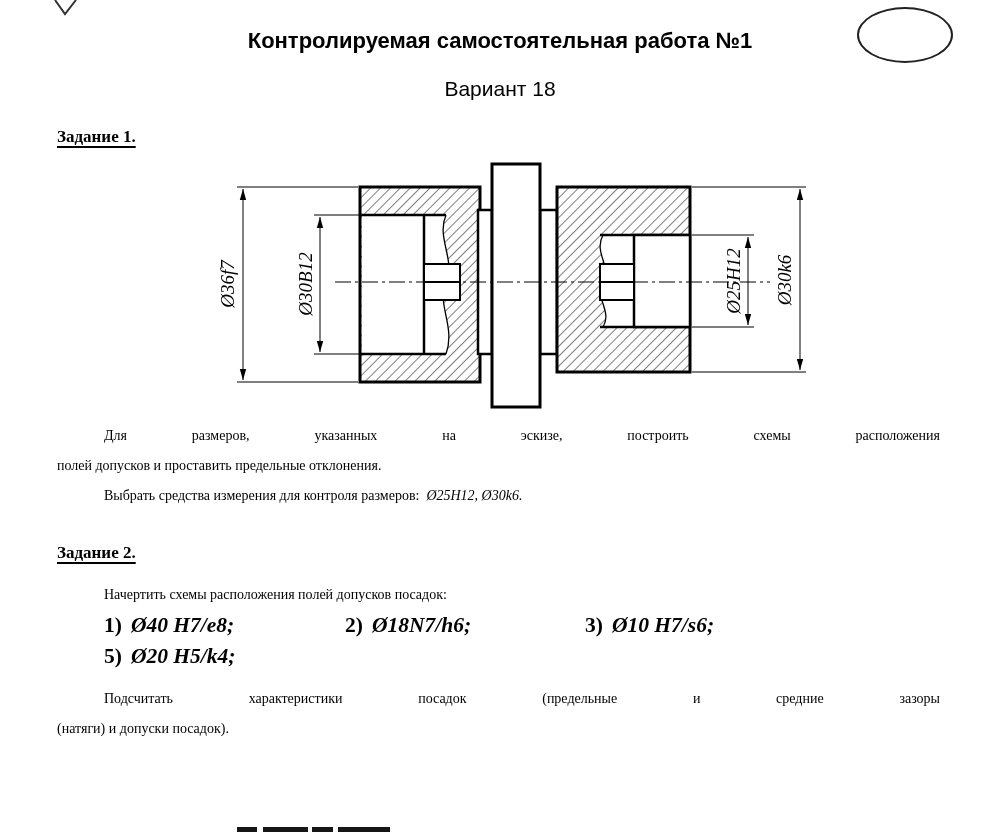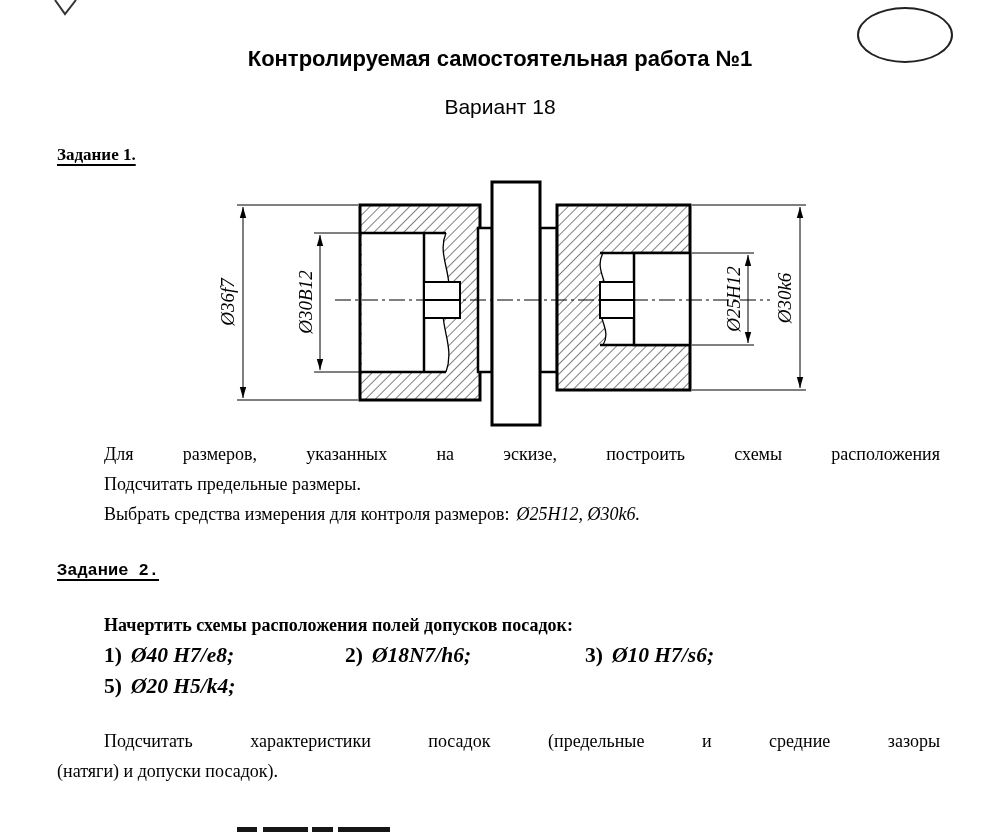--- a/index.html
+++ b/index.html
@@ -4,50 +4,50 @@
 <style>
   * { box-sizing: border-box; }
   html, body { margin: 0; padding: 0; }
   body {
     width: 1000px; height: 832px;
     background: #ffffff; color: #000;
     font-family: "Liberation Serif", serif;
     position: relative; overflow: hidden;
   }
   .title {
-    padding-top: 46px; text-align: center;
+    padding-top: 28px; text-align: center;
     font-family: "Liberation Sans", sans-serif;
     font-weight: bold; font-size: 22px; line-height: 26px;
   }
   .subtitle {
     margin-top: 22px; text-align: center;
     font-family: "Liberation Sans", sans-serif;
     font-weight: normal; font-size: 21px; line-height: 25px;
   }
   .content { padding: 0 60px 0 57px; }
   .task-heading {
     margin-top: 22px;
     font-size: 17px; font-weight: bold; line-height: 27px;
     text-decoration: underline; text-decoration-thickness: 2px; text-underline-offset: 4px;
   }
-  .task-heading.second { margin-top: 28px; font-family: Liberation Mono, monospace; }
+  .task-heading.second { margin-top: 28px; }
   .drawing-wrap { margin: 2px -60px 0 -57px; height: 263px; position: relative; }
-  .body-line { font-size: 18px; line-height: 30px; }
+  .body-line { font-size: 14px; line-height: 30px; }
   .p1 { margin-top: 6px; }
   .indent { text-indent: 47px; }
   .just { text-align: justify; text-align-last: justify; }
   .fits { font-style: italic; }
   .val-gap { margin-left: 7px; }
-  .intro-line { margin-top: 26px; font-weight: bold; }
+  .intro-line { margin-top: 14px; }
   .list-grid {
     display: grid; grid-template-columns: 241px 240px 1fr;
     padding-left: 47px; font-size: 21.5px; line-height: 31px; font-weight: bold;
   }
   .cell .num { margin-right: 9px; }
-  .outro { margin-top: 24px; }
+  .outro { margin-top: 12px; }
   .oval {
     position: absolute; left: 857px; top: 7px;
     width: 96px; height: 56px;
     border: 2px solid #222; border-radius: 50%;
   }
   .artifact { position: absolute; background: #161616; }
   svg text.dim {
     font-family: "Liberation Serif", serif;
     font-style: italic; font-size: 19px;
   }
@@ -133,21 +133,21 @@
       <g>
         <line x1="692" y1="35" x2="806" y2="35" stroke="#000" stroke-width="1"></line>
         <line x1="692" y1="220" x2="806" y2="220" stroke="#000" stroke-width="1"></line>
         <line x1="800" y1="37" x2="800" y2="218" stroke="#000" stroke-width="1" marker-start="url(#arr)" marker-end="url(#arr)"></line>
         <text class="dim" x="791" y="128" text-anchor="middle" transform="rotate(-90 791 128)">Ø30k6</text>
       </g>
     </svg>
   </div>
 
   <div class="body-line just indent p1">Для размеров, указанных на эскизе, построить схемы расположения</div>
-  <div class="body-line indent">Подсчитать предельные размеры.</div>
+  <div class="body-line">полей допусков и проставить предельные отклонения.</div>
   <div class="body-line indent">
     <span>Выбрать средства измерения для контроля размеров:</span><span class="fits val-gap">Ø25H12, Ø30k6.</span>
   </div>
 
   <div class="task-heading second">Задание 2.</div>
 
   <div class="body-line indent intro-line">Начертить схемы расположения полей допусков посадок:</div>
 
   <div class="list-grid">
     <div class="cell"><span class="num">1)</span><span class="fits">Ø40 H7/e8;</span></div>

